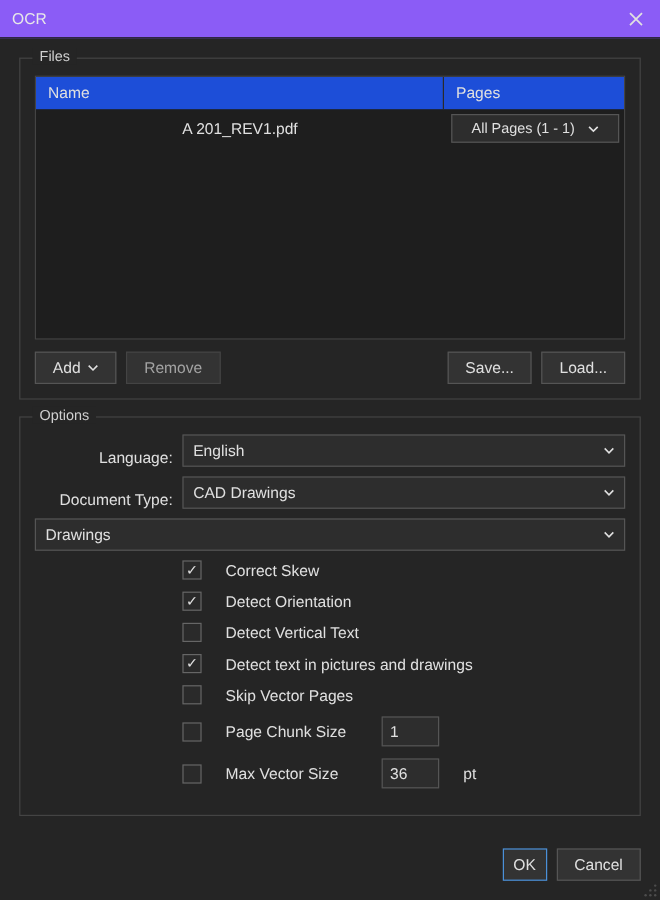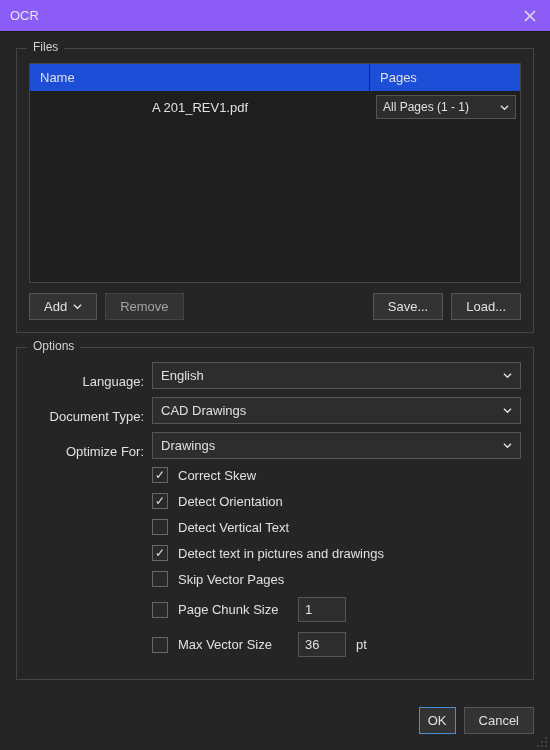--- a/index.html
+++ b/index.html
@@ -35,42 +35,42 @@
   }
   .th.name { flex: 1; }
   .th.pages { width: 150px; border-right: none; }
   .table-body { }
   .tr { display: flex; align-items: center; }
   .td { padding: 6px 10px; font-size: 13px; color: #e0e0e0; }
   .td.name { flex: 1; text-align: center; }
   .td.pages { width: 150px; padding: 4px 6px; }
   .pages-select {
     display: flex; align-items: center; justify-content: space-between;
-    border: 1px solid #555; background: #2d2d2d; padding: 4px 6px; width: 140px;
+    border: 1px solid #555; background: #2d2d2d; padding: 4px 16px; width: 140px;
     font-size: 12px; color: #e0e0e0; cursor: pointer;
   }
   .files-actions { display: flex; gap: 8px; margin-top: 10px; align-items: center; }
   .spacer { flex: 1; }
   .btn {
     background: #333; border: 1px solid #555; color: #e0e0e0;
     padding: 5px 14px; font-size: 13px; cursor: pointer;
     display: inline-flex; align-items: center; gap: 6px;
   }
   .btn.disabled { color: #a3a3a3; border-color: #444; cursor: default; }
   .btn.primary { border-color: #4a90d9; }
   .chev { width: 9px; height: 9px; }
   .options-group { flex: 0 0 auto; }
   .form-row { display: flex; align-items: flex-end; margin-bottom: 8px; gap: 8px; }
   .form-label { width: 115px; text-align: right; font-size: 13px; color: #e0e0e0; }
   .select {
     flex: 1; display: flex; align-items: center; justify-content: space-between;
     border: 1px solid #555; background: #2d2d2d; padding: 5px 8px;
     font-size: 13px; color: #e0e0e0; cursor: pointer;
   }
-  .check-row { display: flex; align-items: center; margin-bottom: 10px; gap: 10px; padding-left: 123px; }
+  .check-row { display: flex; align-items: center; margin-bottom: 10px; gap: 20px; padding-left: 123px; }
   .checkbox {
     width: 16px; height: 16px; border: 1px solid #666; background: #2a2a2a;
     display: flex; align-items: center; justify-content: center; cursor: pointer;
     flex: 0 0 16px;
   }
   .checkbox.checked::after {
     content: "✓"; font-size: 12px; color: #e0e0e0; line-height: 1;
   }
   .check-label { font-size: 13px; color: #e0e0e0; }
   .num-input {
@@ -164,21 +164,20 @@
         <div class="form-label">Document Type:</div>
         <div class="select">
           <span>CAD Drawings</span>
           <svg class="chev" viewBox="0 0 10 10">
               <path d="M1 3 L5 7 L9 3" stroke="#e0e0e0" stroke-width="1.5" fill="none"></path>
             </svg>
         </div>
       </div>
 
       <div class="form-row">
-        <div class="form-label">Optimize For:</div>
         <div class="select">
           <span>Drawings</span>
           <svg class="chev" viewBox="0 0 10 10">
               <path d="M1 3 L5 7 L9 3" stroke="#e0e0e0" stroke-width="1.5" fill="none"></path>
             </svg>
         </div>
       </div>
 
       <div class="check-row">
         <div class="checkbox checked"></div>

